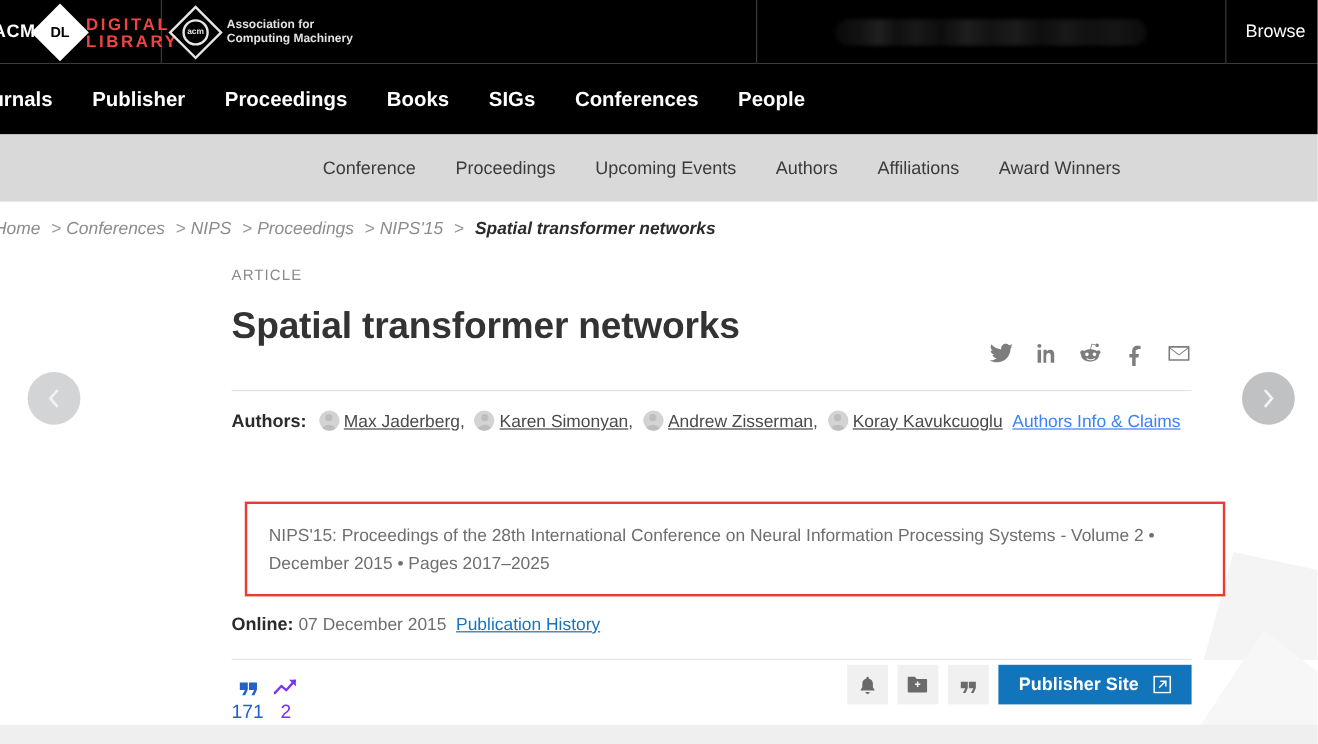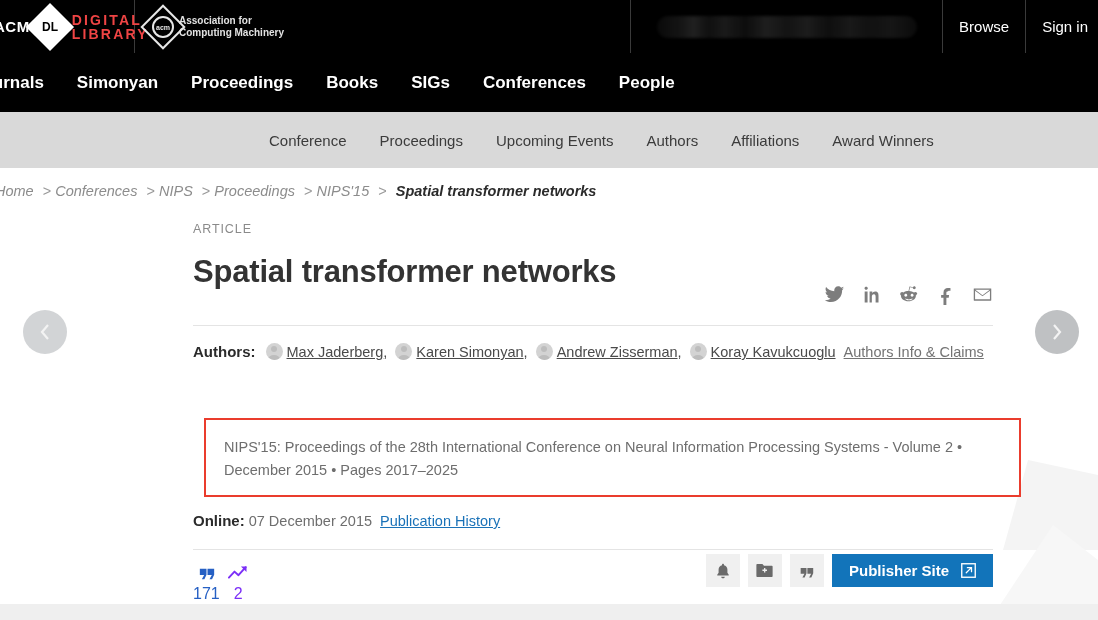--- a/index.html
+++ b/index.html
@@ -67,20 +67,21 @@
     width: 1px;
     background: #3a3a3a;
     margin: 0;
     flex: none;
   }
 
   .brand-acm-org {
     display: flex;
     align-items: center;
     padding-left: 12px;
+    gap: 10px;
     width: 495px;
   }
   .acm-logo-diamond {
     width: 32px; height: 32px;
     border: 2px solid #e6e6e6;
     transform: rotate(45deg);
     position: relative;
     flex: none;
   }
   .acm-logo-diamond .inner-circle {
@@ -282,21 +283,21 @@
     width: 12px; height: 9px;
     border-radius: 50% 50% 0 0;
     background: #bdbdbd;
   }
   .author-name {
     color: #4a4a4a;
     text-decoration: underline;
     cursor: pointer;
   }
   .authors-info-link {
-    color: #737373;
+    color: #3b82f6;
     text-decoration: underline;
     cursor: pointer;
     margin-left: 4px;
     text-align: right;
   }
 
   
   .pubinfo-box {
     position: absolute;
     left: -17px;
@@ -464,27 +465,26 @@
   </div>
 
   <div class="vdiv"></div>
 
   <div class="search-redacted">
     <div class="redaction-blob"></div>
   </div>
 
   <div class="top-links">
     <div class="top-link">Browse</div>
-    <div class="top-link">Sign in</div>
   </div>
 </div>
 
 <div class="mainnav">
   <div class="mainnav-item">Journals</div>
-  <div class="mainnav-item">Simonyan</div>
+  <div class="mainnav-item">Publisher</div>
   <div class="mainnav-item">Proceedings</div>
   <div class="mainnav-item">Books</div>
   <div class="mainnav-item">SIGs</div>
   <div class="mainnav-item">Conferences</div>
   <div class="mainnav-item">People</div>
 </div>
 
 <div class="subnav">
   <div class="subnav-item">Conference</div>
   <div class="subnav-item">Proceedings</div>

